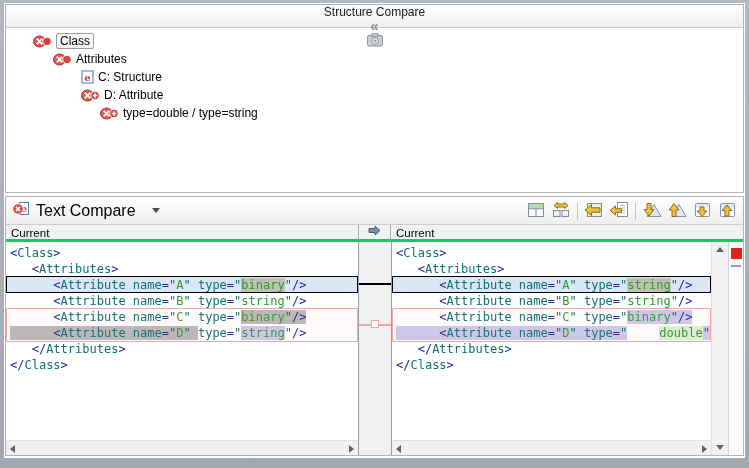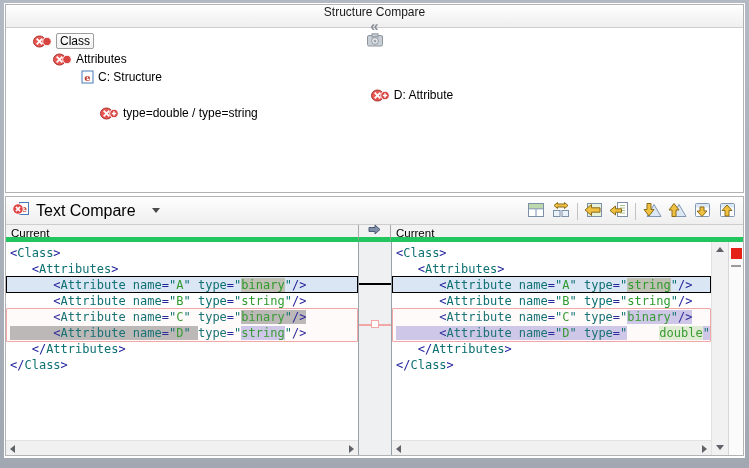--- a/index.html
+++ b/index.html
@@ -32,21 +32,21 @@
   .tc-title{font-size:16px;color:#000;margin-left:6px;}
   .dd-arrow{width:0;height:0;border-left:4px solid transparent;border-right:4px solid transparent;
     border-top:5px solid #4a4a4a;margin-left:16px;}
   .tc-toolbar{position:absolute;right:4px;top:2px;height:24px;display:flex;align-items:center;gap:1px;}
   .tb-btn{width:24px;height:22px;border:none;background:none;display:flex;align-items:center;justify-content:center;cursor:default;}
   .tb-sep{width:1px;height:17px;background:#c3c3c3;margin:0 3px;}
 
   
   .cmp-body{position:absolute;top:28px;left:0;right:0;bottom:0;}
   .col-hdrs{height:17px;display:flex;font-size:11.5px;color:#000;}
-  .col-hdr{box-sizing:border-box;background:#f2f2f3;border-bottom:5px solid #22c55e;line-height:16px;padding-left:5px;}
+  .col-hdr{box-sizing:border-box;background:#f2f2f3;border-bottom:3px solid #22c55e;line-height:16px;padding-left:5px;}
   .col-hdr.left{width:353px;border-right:1px solid #aaaaaa;}
   .col-hdr.center{width:32px;display:flex;align-items:center;justify-content:center;padding:0;border-right:1px solid #aaaaaa;}
   .col-hdr.right{flex:1;}
   .editors{position:absolute;top:17px;left:0;right:0;bottom:0;display:flex;}
 
   .pane-left{width:353px;box-sizing:border-box;border-right:1px solid #98a0a8;display:grid;
     grid-template-rows:1fr 15px;background:#fff;}
   .center-strip{width:32px;position:relative;background:#eff0f2;}
   .pane-right{flex:1;box-sizing:border-box;border-left:1px solid #98a0a8;display:grid;
     grid-template-columns:1fr 17px 15px;grid-template-rows:1fr 15px;background:#fff;}
@@ -133,21 +133,21 @@
           </div>
           <div class="tree-row" style="padding-left: 75px;">
             <span class="icon">
               <svg width="13" height="14" viewBox="0 0 13 14">
                 <rect x="1" y="1" width="11" height="12" fill="#fff" stroke="#4a7ab8"></rect>
                 <text x="6.5" y="10.5" font-size="10" font-weight="bold" fill="#c03a2b" text-anchor="middle" font-family="DejaVu Serif, serif">e</text>
               </svg>
             </span>
             <span class="tree-label">C: Structure</span>
           </div>
-          <div class="tree-row" style="padding-left: 75px; justify-content: center;">
+          <div class="tree-row" style="padding-left: 75px;">
             <span class="icon">
               <svg width="19" height="13" viewBox="0 0 19 13">
                 <ellipse cx="6.5" cy="6.5" rx="6" ry="5.5" fill="#e85752" stroke="#a83230"></ellipse>
                 <path d="M3.7 3.7 L9.3 9.3 M9.3 3.7 L3.7 9.3" stroke="#fff" stroke-width="1.8"></path>
                 <circle cx="14" cy="6.5" r="4.3" fill="#d84440" stroke="#fff"></circle>
                 <path d="M14 4.3 v4.4 M11.8 6.5 h4.4" stroke="#fff" stroke-width="1.5"></path>
               </svg>
             </span>
             <span class="tree-label">D: Attribute</span>
           </div>

